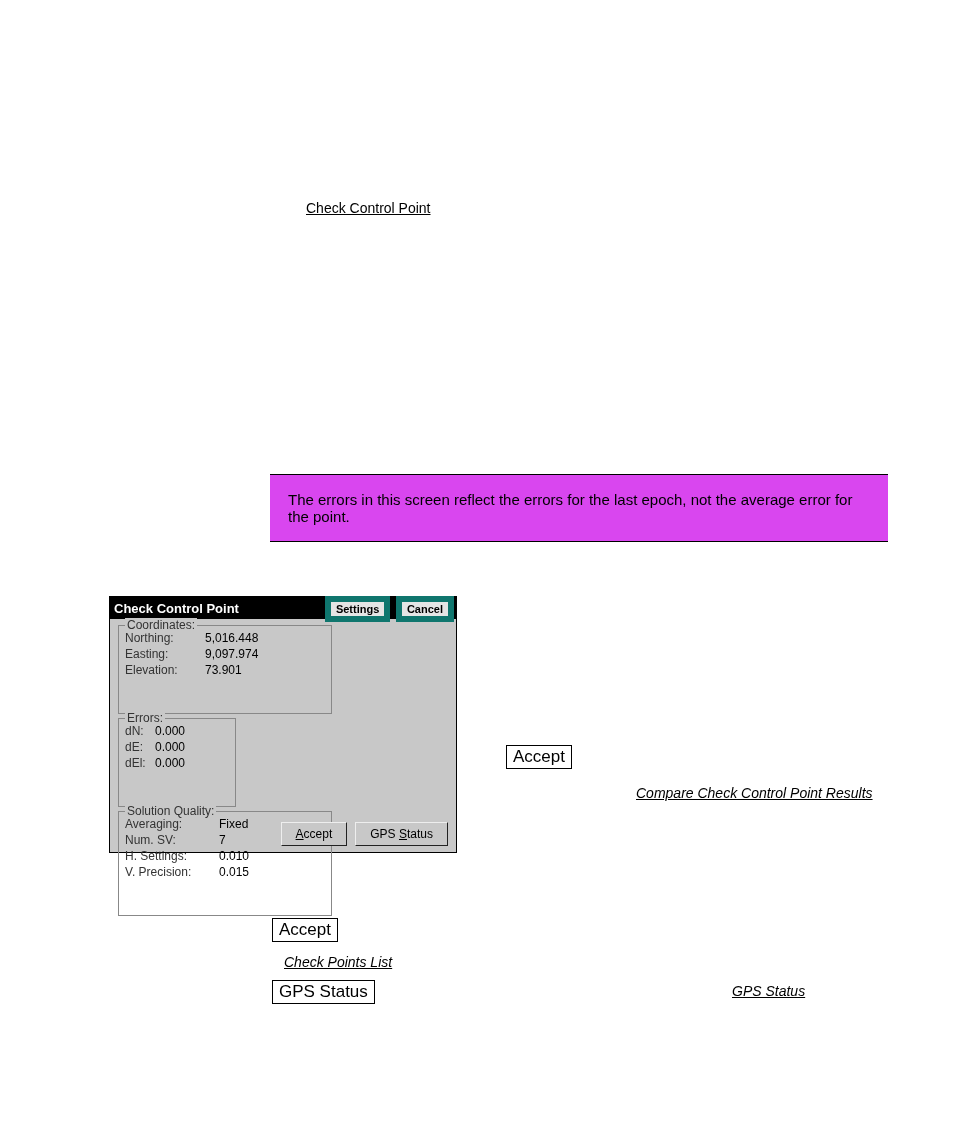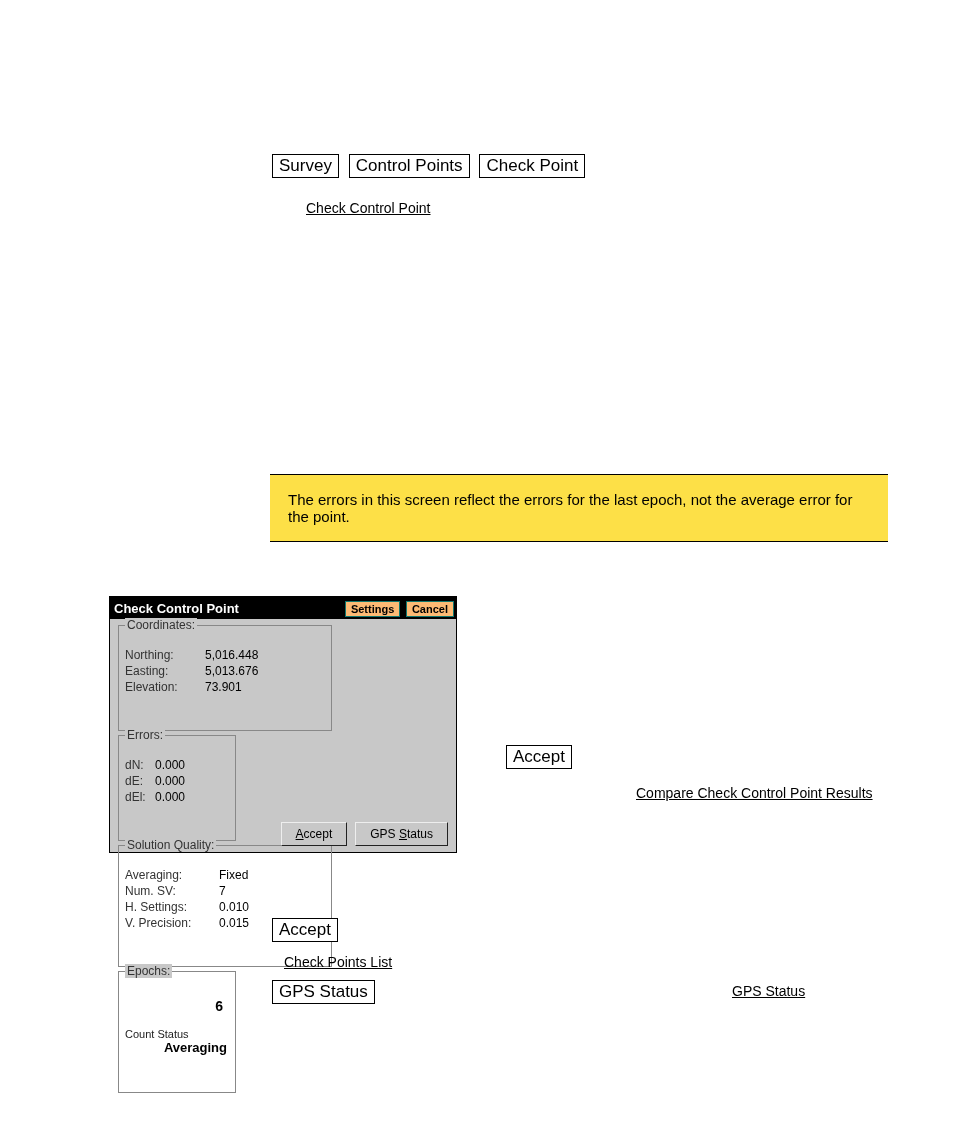--- a/index.html
+++ b/index.html
@@ -1,27 +1,27 @@
 <!DOCTYPE html>
 <html><head>
 <meta charset="utf-8">
 <style>
 body{margin:0;padding:0;background:#fff;font-family:Arial,Helvetica,sans-serif;font-size:14px;color:#000;width:954px}
 .page{position:relative;width:954px;height:1146px}
 .abs{position:absolute}
 .btn-box{display:inline-block;border:1px solid #000;padding:1px 6px;font-size:17px;background:#fff}
 .underline{text-decoration:underline}
-.italic{}
-.note-box{background:#fde047;border-top:1px solid #000;border-bottom:1px solid #000;padding:16px 18px;font-size:15px}
+.italic{font-style:italic}
+.note-box{background:#d946ef;border-top:1px solid #000;border-bottom:1px solid #000;padding:16px 18px;font-size:15px}
 
 .dlg{position:absolute;left:109px;top:596px;width:346px;height:255px;border:1px solid #000;background:#c8c8c8;font-family:Verdana,Geneva,sans-serif}
 .dlg-titlebar{height:22px;background:#000;color:#fff;display:flex;align-items:center;justify-content:space-between;padding:0 2px 0 4px;font-size:13px;font-weight:bold}
-.dlg-titlebar .tbtn{background:#fdba74;color:#000;font-size:11px;font-weight:bold;border:1px solid #0f766e;padding:1px 5px;margin-left:2px;cursor:default}
+.dlg-titlebar .tbtn{background:#e5e5e5;color:#000;font-size:11px;font-weight:bold;border:6px solid #0f766e;padding:1px 5px;margin-left:2px;cursor:default}
 .dlg-body{display:flex;flex-wrap:wrap;padding:4px 6px 6px 6px}
-.fieldset{border:1px solid #888;margin:2px;font-size:12px;position:relative;padding:20px 6px 6px 6px}
+.fieldset{border:1px solid #888;margin:2px;font-size:12px;position:relative;padding:3px 6px 6px 6px}
 .fieldset .legend{position:absolute;top:-8px;left:6px;background:#c8c8c8;padding:0 2px;font-size:12px;color:#333}
 .coord{width:200px;height:78px}
 .errors{width:104px;height:78px}
 .sq{width:200px;height:94px}
 .epochs{width:104px;height:94px}
 .row{display:flex;justify-content:flex-start;align-items:flex-start;margin:2px 0}
 .row .lab{width:80px;color:#333}
 .row .val{font-weight:normal}
 .err-row .lab{width:30px}
 .sq .row .lab{width:94px}
@@ -29,25 +29,20 @@
 .dbtn{background:#c8c8c8;border:1px solid #555;border-right-color:#222;border-bottom-color:#222;border-top-color:#eee;border-left-color:#eee;padding:4px 14px;font-size:12px;cursor:default}
 .hotkey{text-decoration:underline}
 .epochs .big{font-weight:bold;font-size:14px;text-align:right;padding-right:6px;margin-top:6px}
 .epochs .cs-lab{font-size:11px;color:#222;margin-top:14px}
 .epochs .cs-val{font-weight:bold;font-size:13px;text-align:right;padding-right:2px}
 </style>
 </head>
 <body>
 <div class="page">
 
-<div class="abs" style="left:272px;top:154px">
-  <span class="btn-box">Survey</span>
-  <span class="btn-box" style="margin-left:6px">Control Points</span>
-  <span class="btn-box" style="margin-left:6px">Check Point</span>
-</div>
 
 <div class="abs" style="left:306px;top:200px">
   <span class="underline">Check Control Point</span>
 </div>
 
 <div class="abs note-box" style="left:270px;top:474px;width:582px">
   <span>The errors in this screen reflect the errors for the last epoch, not the average error for the point.</span>
 </div>
 
 <div class="dlg">
@@ -60,21 +55,21 @@
   </div>
   <div class="dlg-body">
     <div class="fieldset coord">
       <span class="legend">Coordinates:</span>
       <div class="row">
             <span class="lab">Northing:</span>
             <span class="val">5,016.448</span>
           </div>
       <div class="row">
             <span class="lab">Easting:</span>
-            <span class="val">5,013.676</span>
+            <span class="val">9,097.974</span>
           </div>
       <div class="row">
             <span class="lab">Elevation:</span>
             <span class="val">73.901</span>
           </div>
     </div>
     <div class="fieldset errors">
       <span class="legend">Errors:</span>
       <div class="row err-row">
             <span class="lab">dN:</span>
@@ -101,26 +96,20 @@
           </div>
       <div class="row">
             <span class="lab">H. Settings:</span>
             <span class="val">0.010</span>
           </div>
       <div class="row">
             <span class="lab">V. Precision:</span>
             <span class="val">0.015</span>
           </div>
     </div>
-    <div class="fieldset epochs">
-      <span class="legend">Epochs:</span>
-      <div class="big">6</div>
-      <div class="cs-lab">Count Status</div>
-      <div class="cs-val">Averaging</div>
-    </div>
   </div>
   <div class="dlg-buttons">
     <span class="dbtn"><span class="hotkey">A</span>ccept</span>
     <span class="dbtn">GPS <span class="hotkey">S</span>tatus</span>
   </div>
 </div>
 
 <div class="abs" style="left:506px;top:745px">
   <span class="btn-box">Accept</span>
 </div>

